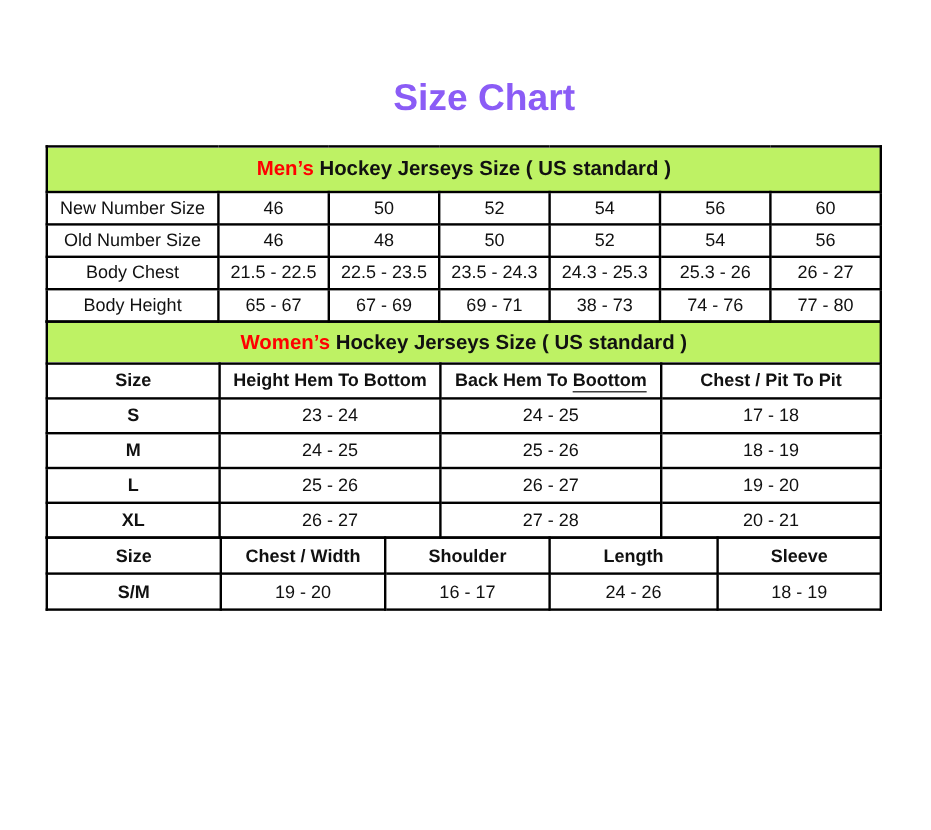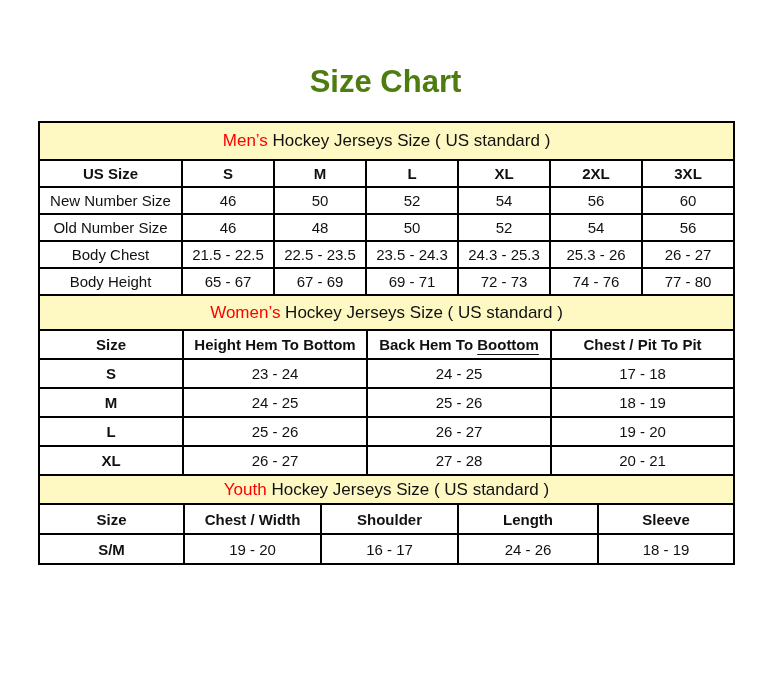--- a/index.html
+++ b/index.html
@@ -11,26 +11,26 @@
     width: 776px;
     height: 692px;
     position: relative;
     font-family: "Liberation Sans", sans-serif;
     color: #111111;
     overflow: hidden;
   }
   .page-title {
     position: absolute;
     top: 64px;
-    left: 38px;
+    left: 56px;
     width: 695px;
     text-align: center;
     font-size: 31px;
     font-weight: bold;
-    color: #4d7c0f;
+    color: #8b5cf6;
   }
   .chart-wrap {
     position: absolute;
     left: 38px;
     top: 121px;
     width: 695px;
   }
   table {
     border-collapse: collapse;
     table-layout: fixed;
@@ -40,22 +40,22 @@
   td {
     border: 2px solid #000000;
     text-align: center;
     vertical-align: middle;
     padding: 0;
     font-size: 15px;
     overflow: hidden;
     white-space: nowrap;
   }
   .section-td {
-    background: #fef9c3;
-    font-weight: normal;
+    background: #bef264;
+    font-weight: bold;
     font-size: 17px;
   }
   .t-men   .section-td { height: 36px; }
   .t-women .section-td { height: 33px; }
   .t-youth .section-td { height: 27px; }
   .t-men   .cell  { height: 25px; }
   .t-women .cell  { height: 27px; }
   .t-youth .cell  { height: 28px; }
   .head td { font-weight: bold; }
   .bold { font-weight: bold; }
@@ -83,29 +83,20 @@
         <col style="width:92px">
         <col style="width:92px">
         <col style="width:92px">
         <col style="width:92px">
         <col style="width:92px">
     </colgroup>
     <tbody>
         <tr>
       <td colspan="7" class="section-td"><span class="red">Men’s</span><span> Hockey Jerseys Size ( US standard )</span></td>
     </tr>
-    <tr class="head">
-      <td class="cell">US Size</td>
-      <td class="cell">S</td>
-      <td class="cell">M</td>
-      <td class="cell">L</td>
-      <td class="cell">XL</td>
-      <td class="cell">2XL</td>
-      <td class="cell">3XL</td>
-    </tr>
     <tr>
       <td class="cell">New Number Size</td>
       <td class="cell">46</td>
       <td class="cell">50</td>
       <td class="cell">52</td>
       <td class="cell">54</td>
       <td class="cell">56</td>
       <td class="cell">60</td>
     </tr>
     <tr>
@@ -124,21 +115,21 @@
       <td class="cell">23.5 - 24.3</td>
       <td class="cell">24.3 - 25.3</td>
       <td class="cell">25.3 - 26</td>
       <td class="cell">26 - 27</td>
     </tr>
     <tr>
       <td class="cell">Body Height</td>
       <td class="cell">65 - 67</td>
       <td class="cell">67 - 69</td>
       <td class="cell">69 - 71</td>
-      <td class="cell">72 - 73</td>
+      <td class="cell">38 - 73</td>
       <td class="cell">74 - 76</td>
       <td class="cell">77 - 80</td>
     </tr>
   </tbody>
     </table>
 
   <table class="t-women">
     <colgroup>
       <col style="width:144px">
         <col style="width:184px">
@@ -184,23 +175,20 @@
 
   <table class="t-youth">
     <colgroup>
       <col style="width:145px">
         <col style="width:137px">
         <col style="width:137px">
         <col style="width:140px">
         <col style="width:136px">
     </colgroup>
     <tbody>
-        <tr>
-      <td colspan="5" class="section-td"><span class="red">Youth</span><span> Hockey Jerseys Size ( US standard )</span></td>
-    </tr>
     <tr class="head">
       <td class="cell">Size</td>
       <td class="cell">Chest / Width</td>
       <td class="cell">Shoulder</td>
       <td class="cell">Length</td>
       <td class="cell">Sleeve</td>
     </tr>
     <tr>
       <td class="cell bold">S/M</td>
       <td class="cell">19 - 20</td>

